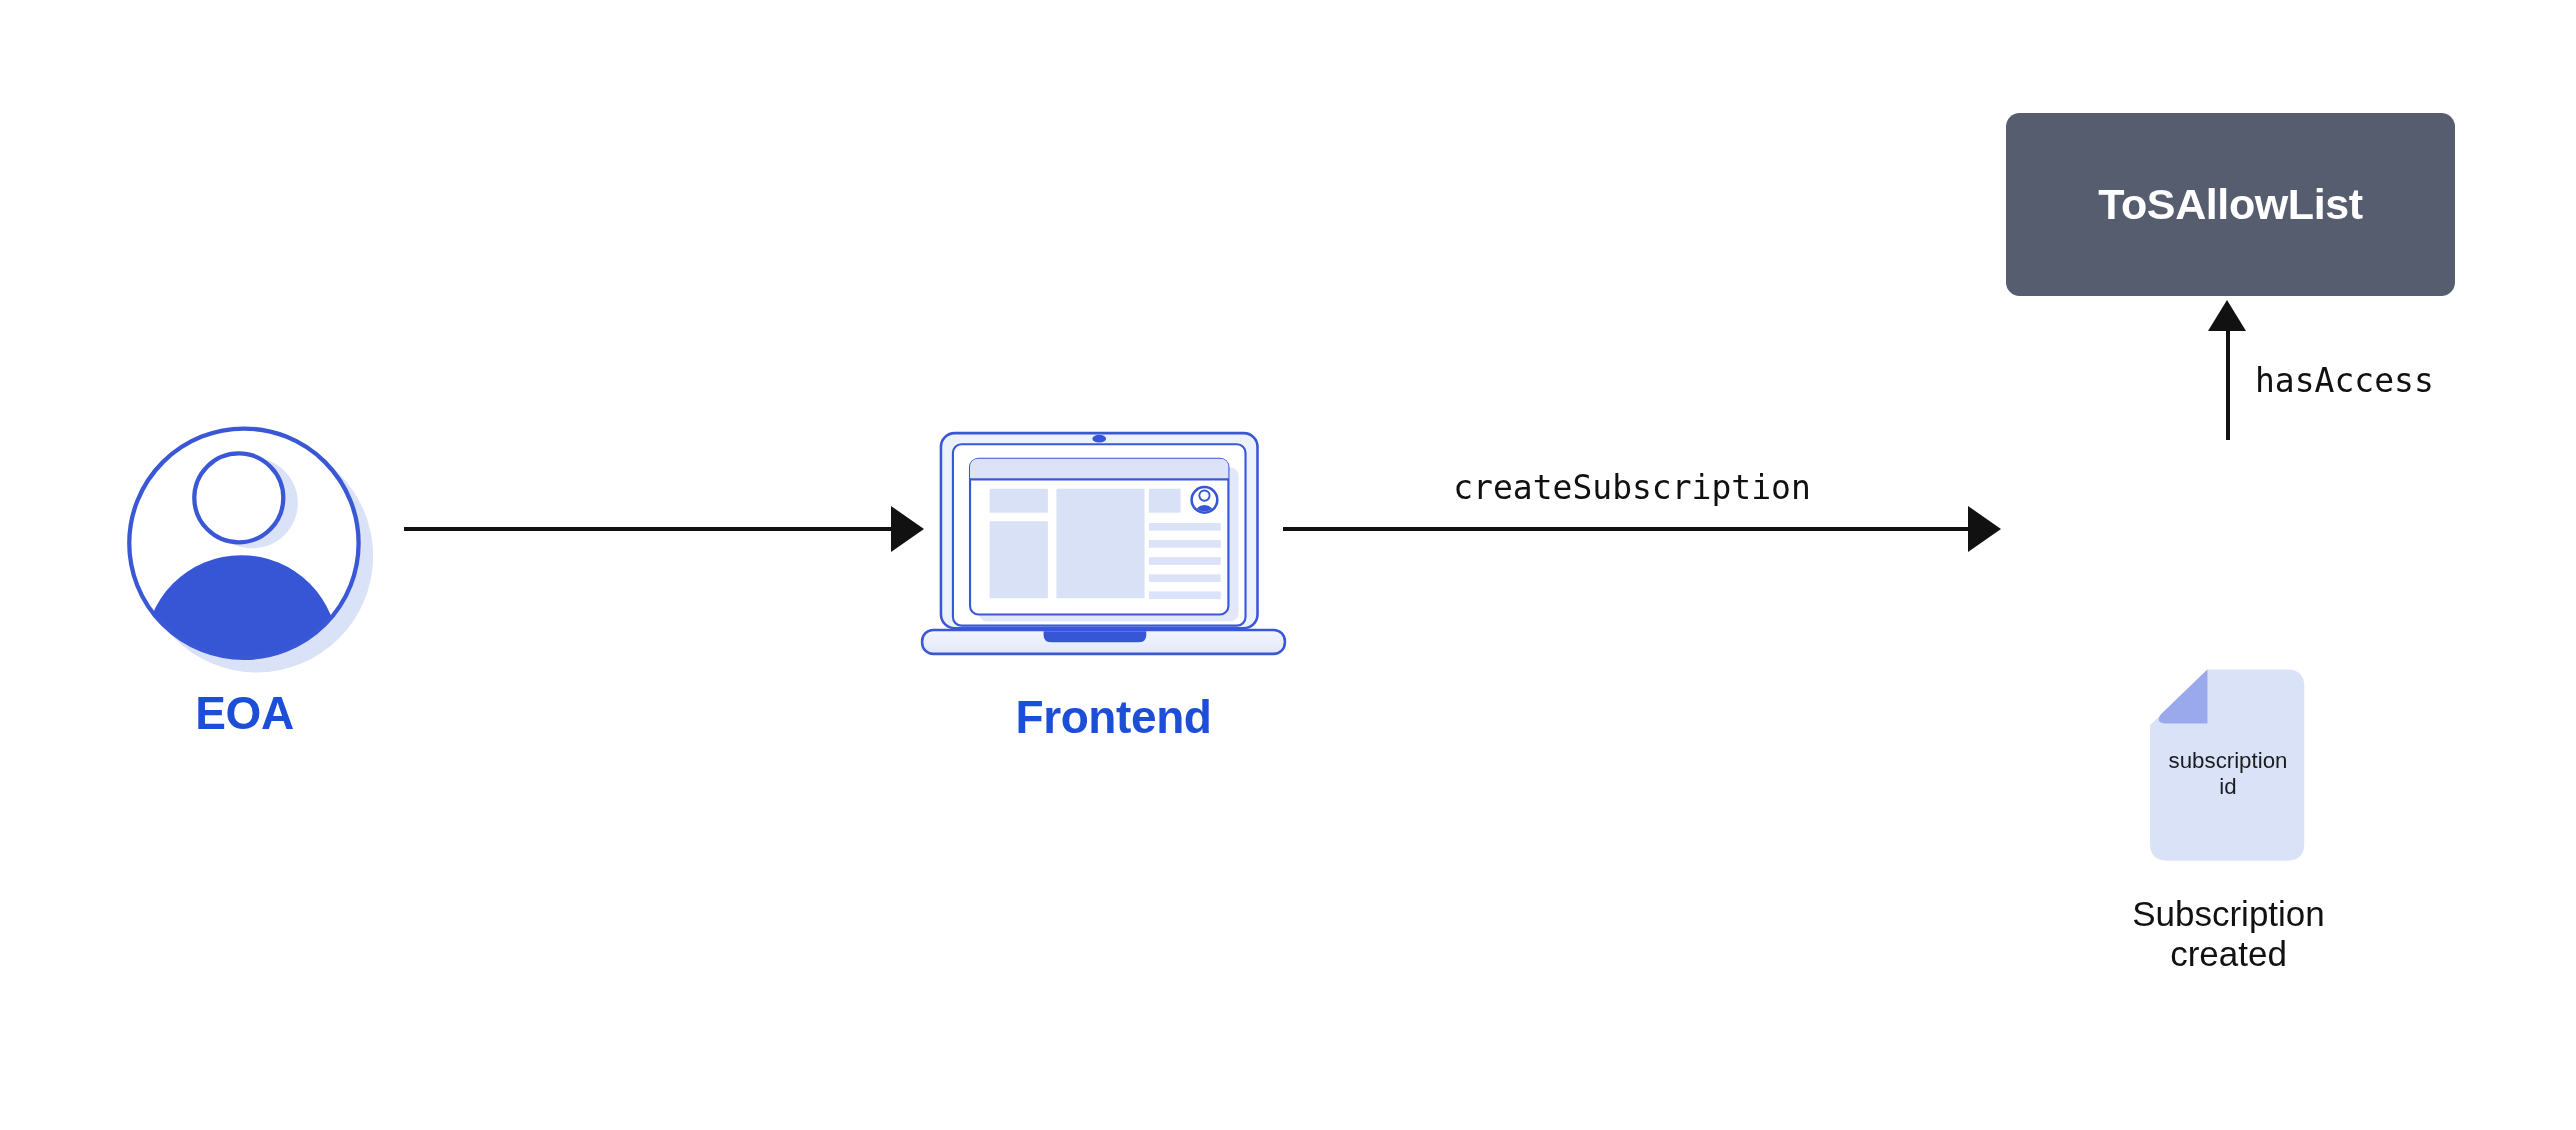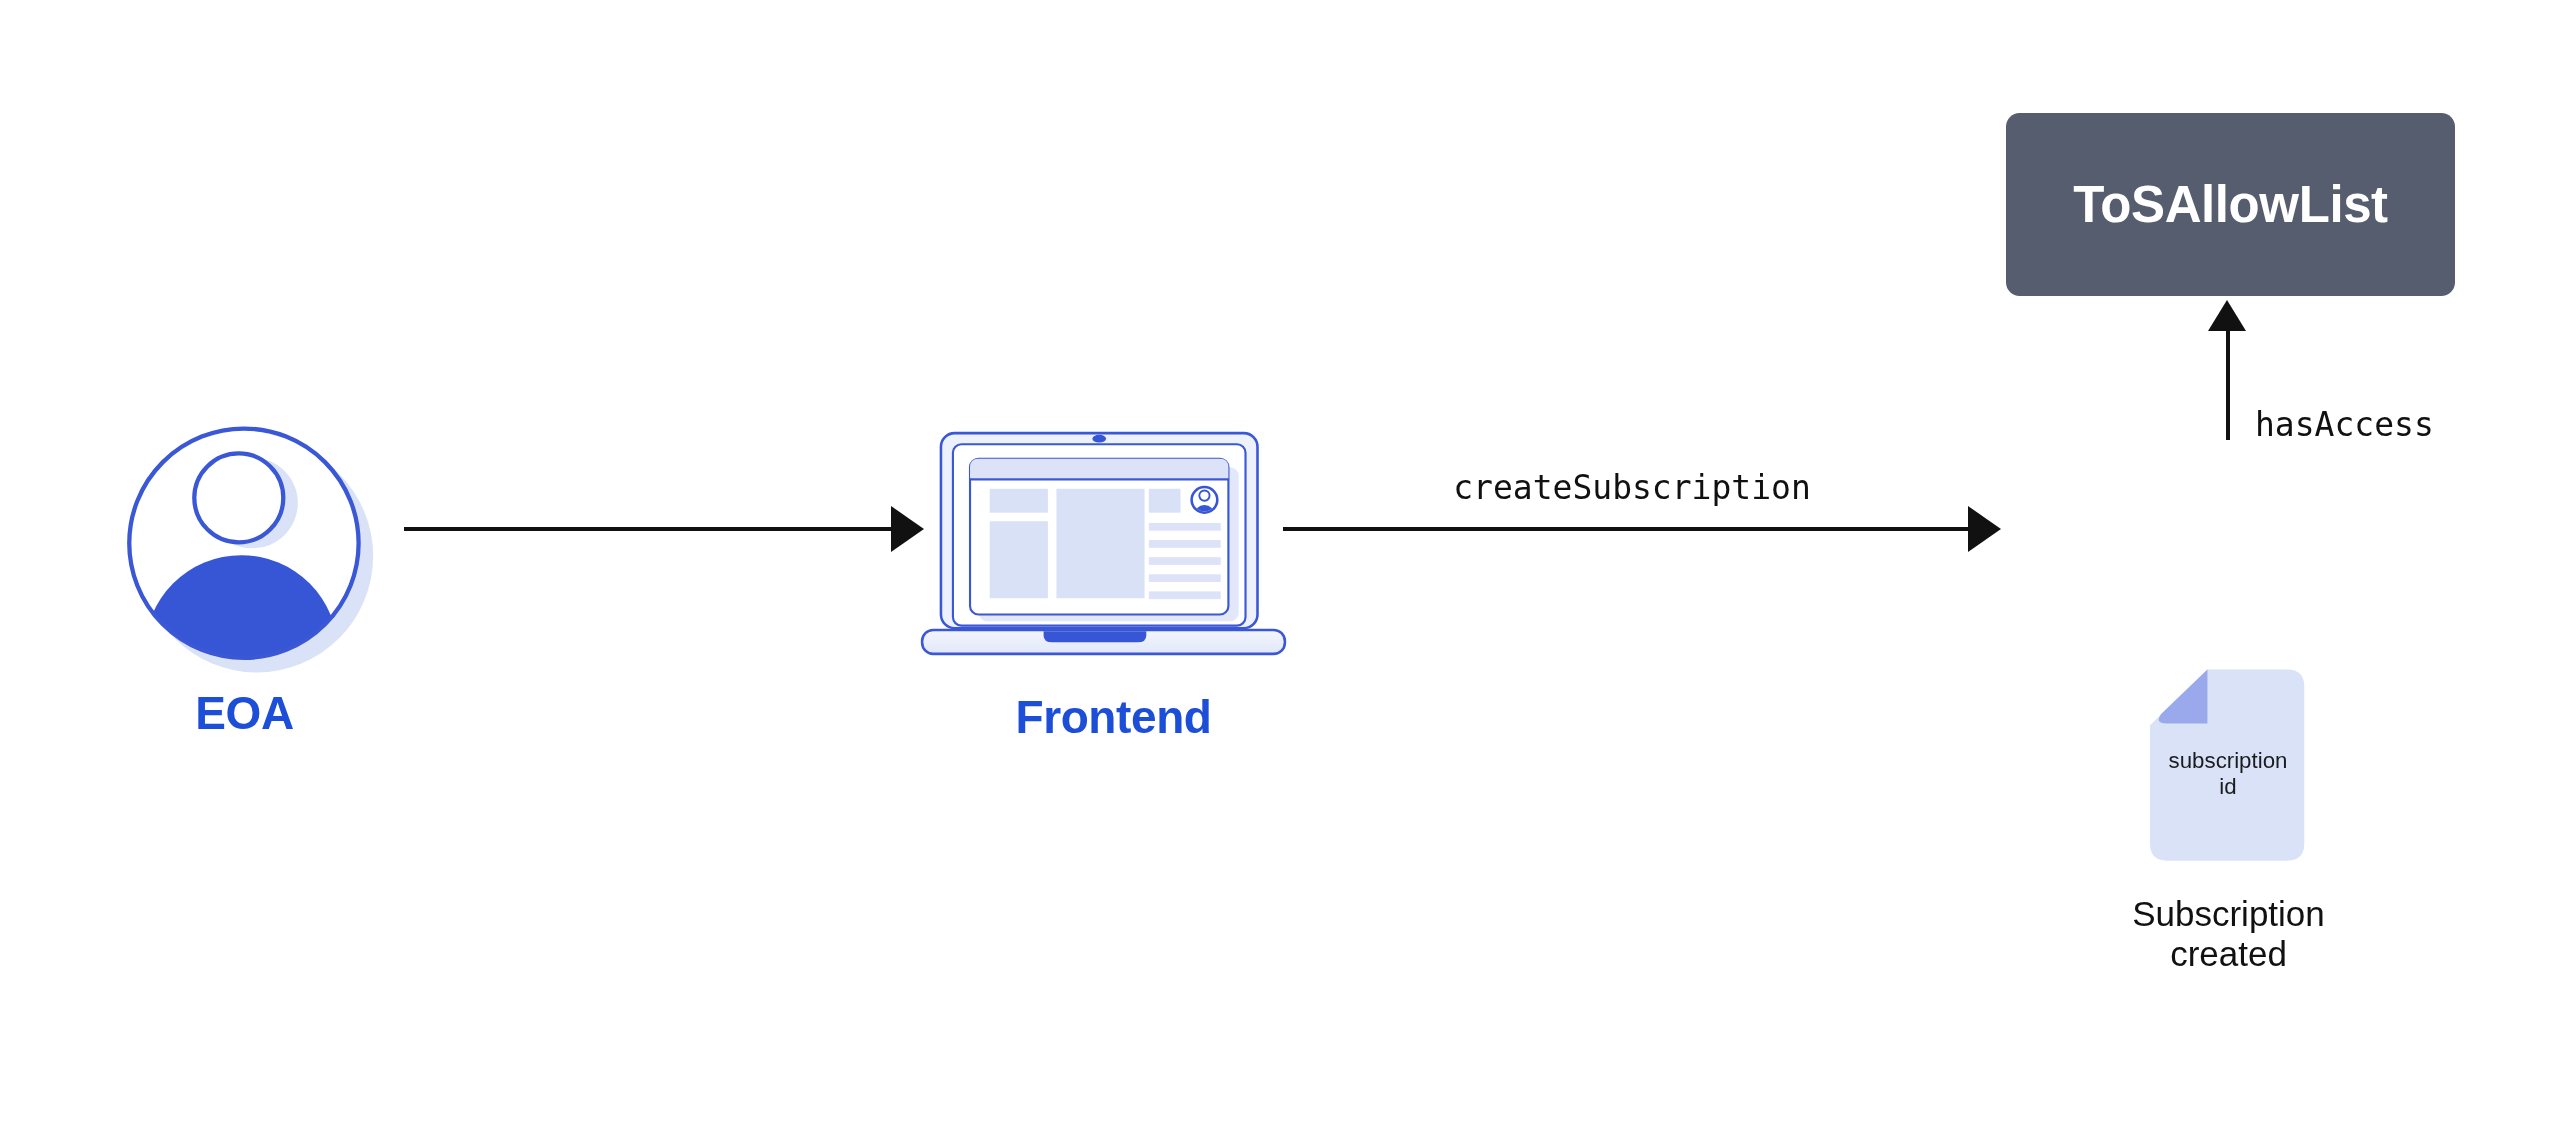--- a/index.html
+++ b/index.html
@@ -9,21 +9,21 @@
   }
   .abs{position:absolute;}
   .node-label{
     font-weight:bold;font-size:46px;letter-spacing:-0.4px;color:#1d4ed8;
     text-align:center;line-height:1.1;
   }
   .dark-box{
     background:#565d6e;border-radius:13.7px;display:flex;align-items:center;justify-content:center;
   }
   .dark-box .box-label{
-    color:#ffffff;font-weight:bold;font-size:51px;letter-spacing:-0.4px;text-align:center;
+    color:#ffffff;font-weight:bold;font-size:43px;letter-spacing:-0.4px;text-align:center;
   }
   .mono-label{
     font-family:"DejaVu Sans Mono", monospace;font-size:33px;color:#111111;white-space:nowrap;
   }
   .edge-line-h{height:4.3px;background:#111111;}
   .edge-line-v{width:4.3px;background:#111111;}
   .head-right{
     width:0;height:0;border-top:23px solid transparent;border-bottom:23px solid transparent;
     border-left:33px solid #111111;
   }
@@ -113,21 +113,21 @@
   <div class="abs node-label" style="left:985px;top:692px;width:257px;">Frontend</div>
   <div class="abs edge-line-h" style="left:1283px;top:527px;width:686px;"></div>
   <div class="abs head-right" style="left:1968px;top:506px;"></div>
 
   <div class="abs dark-box" style="left:2006px;top:113px;width:449px;height:183px;">
     <span class="box-label">ToSAllowList</span>
   </div>
 
   <div class="abs head-up" style="left:2208px;top:300px;"></div>
   <div class="abs edge-line-v" style="left:2226px;top:329px;height:111px;"></div>
-  <div class="abs mono-label" style="left:2255px;top:361px;margin-top:44px;">hasAccess</div>
+  <div class="abs mono-label" style="left:2255px;top:361px;">hasAccess</div>
 
 
   <svg class="abs" style="left:2144px;top:666px;" width="168" height="199" viewBox="0 0 196 232">
 
     <path d="M74,4 L7,69 V207 Q7,227 27,227 H167 Q187,227 187,207 V24 Q187,4 167,4 Z" fill="#dae2f7"></path>
 
     <path d="M74,4 L74,67 L26,67 Q12,67 20,56 Z" fill="#9aa9eb"></path>
     <text x="98" y="110" text-anchor="middle" dominant-baseline="central" font-family="Liberation Sans, sans-serif" font-size="26" fill="#1a1c20">subscription</text>
     <text x="98" y="140" text-anchor="middle" dominant-baseline="central" font-family="Liberation Sans, sans-serif" font-size="26" fill="#1a1c20">id</text>
   </svg>

